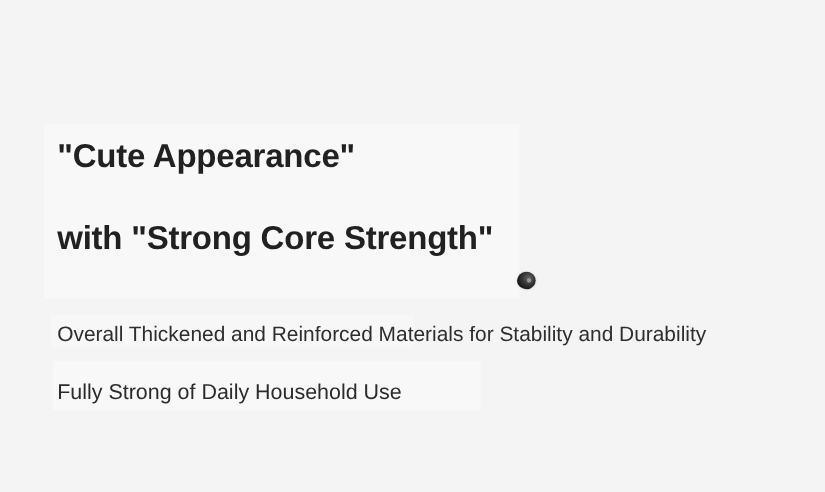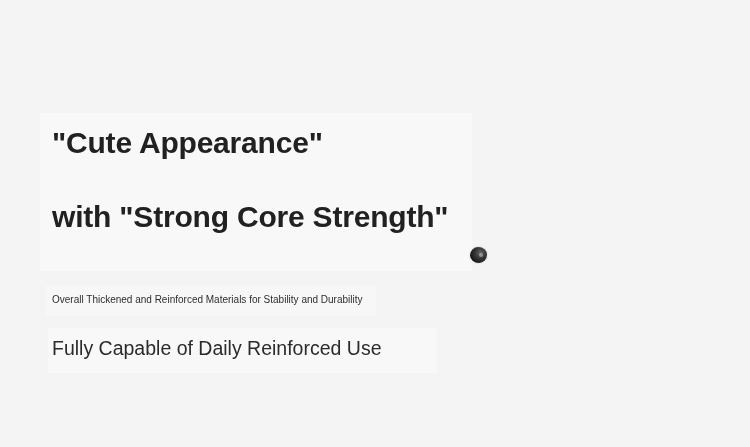--- a/index.html
+++ b/index.html
@@ -64,21 +64,21 @@
   #headline-line-1 { margin: 0 0 44px 0; }
   #headline-line-2 { margin: 0; }
 
   .subline-block {
     position: absolute;
     left: 52px;
     top: 295px;
     width: 640px;
   }
   #subline-1 {
-    font-size: 10px;
+    font-size: 19px;
     font-weight: 500;
     color: #2e2e2e;
     line-height: 1;
     white-space: nowrap;
     margin: 0 0 34px 0;
   }
   #subline-2 {
     font-size: 19.5px;
     font-weight: 400;
     color: #2b2b2b;
@@ -122,16 +122,16 @@
     <div class="headline-line" id="headline-line-1">"Cute Appearance"</div>
     <div class="headline-line" id="headline-line-2">with "Strong Core Strength"</div>
   </div>
 
   <div id="product-fragment">
     <div id="product-fragment-highlight"></div>
   </div>
 
   <div class="subline-block">
     <div id="subline-1">Overall Thickened and Reinforced Materials for Stability and Durability</div>
-    <div id="subline-2">Fully Capable of Daily Reinforced Use</div>
+    <div id="subline-2">Fully Strong of Daily Household Use</div>
   </div>
 
 </div>
 
 </body></html>

